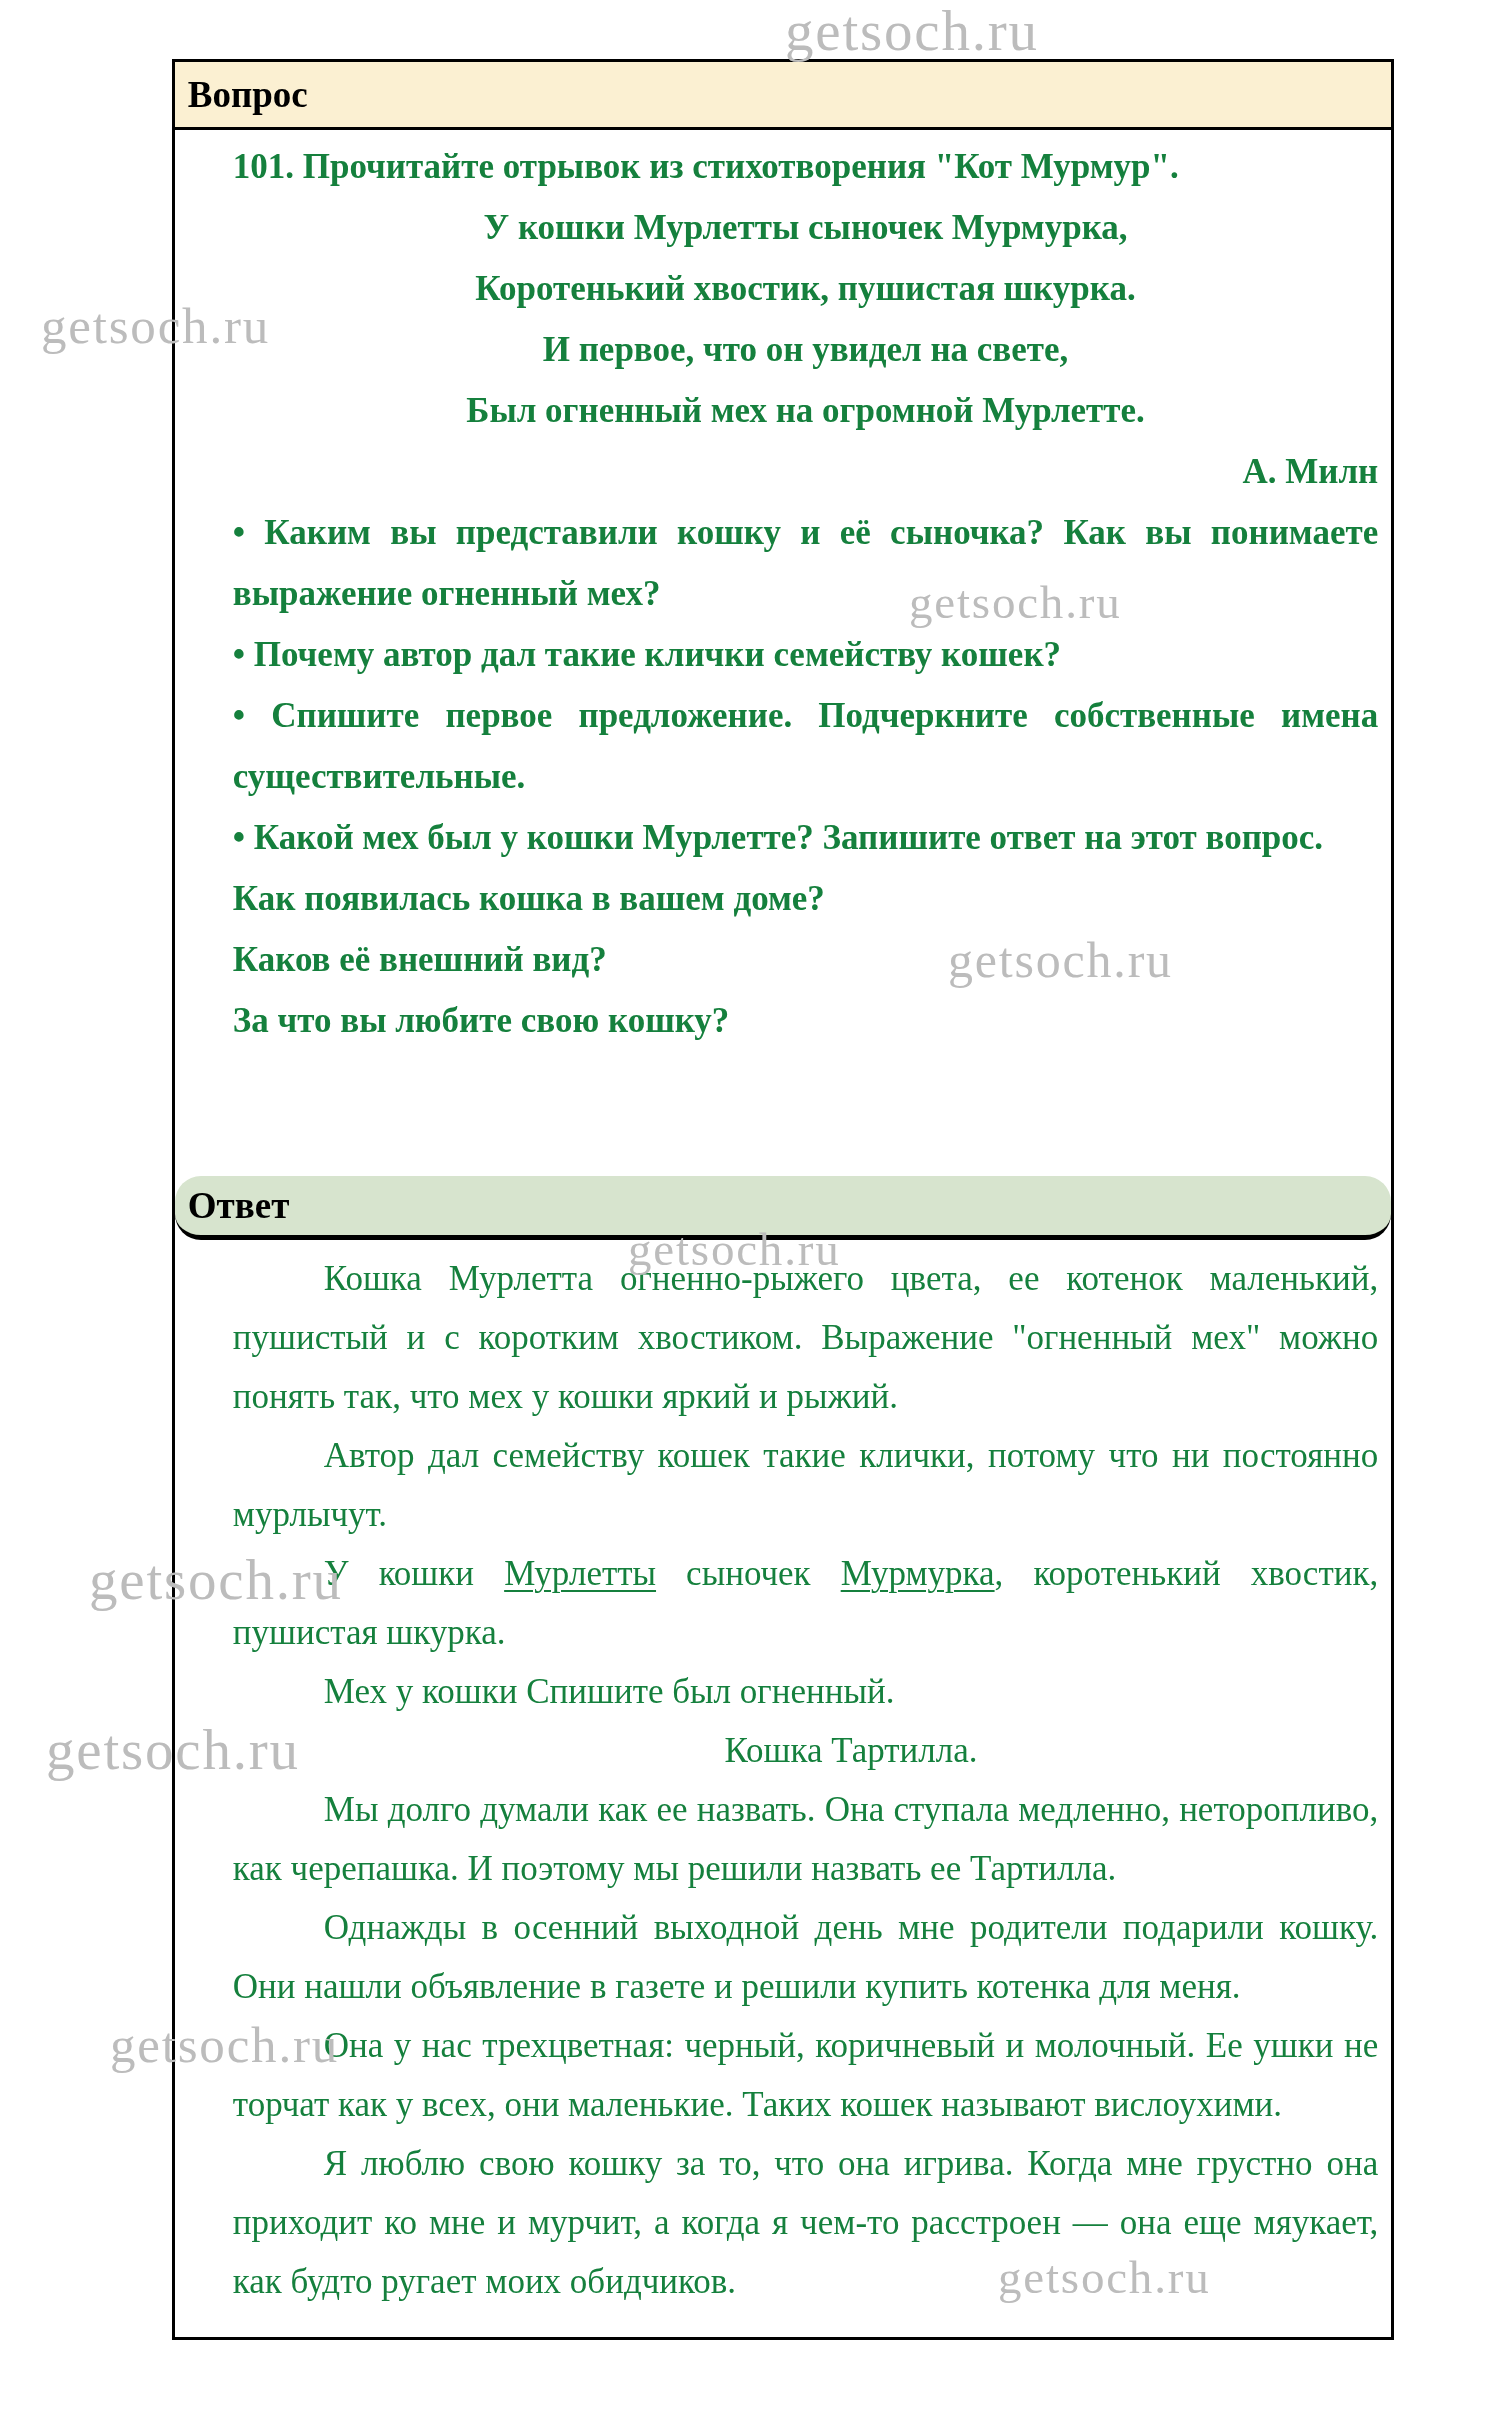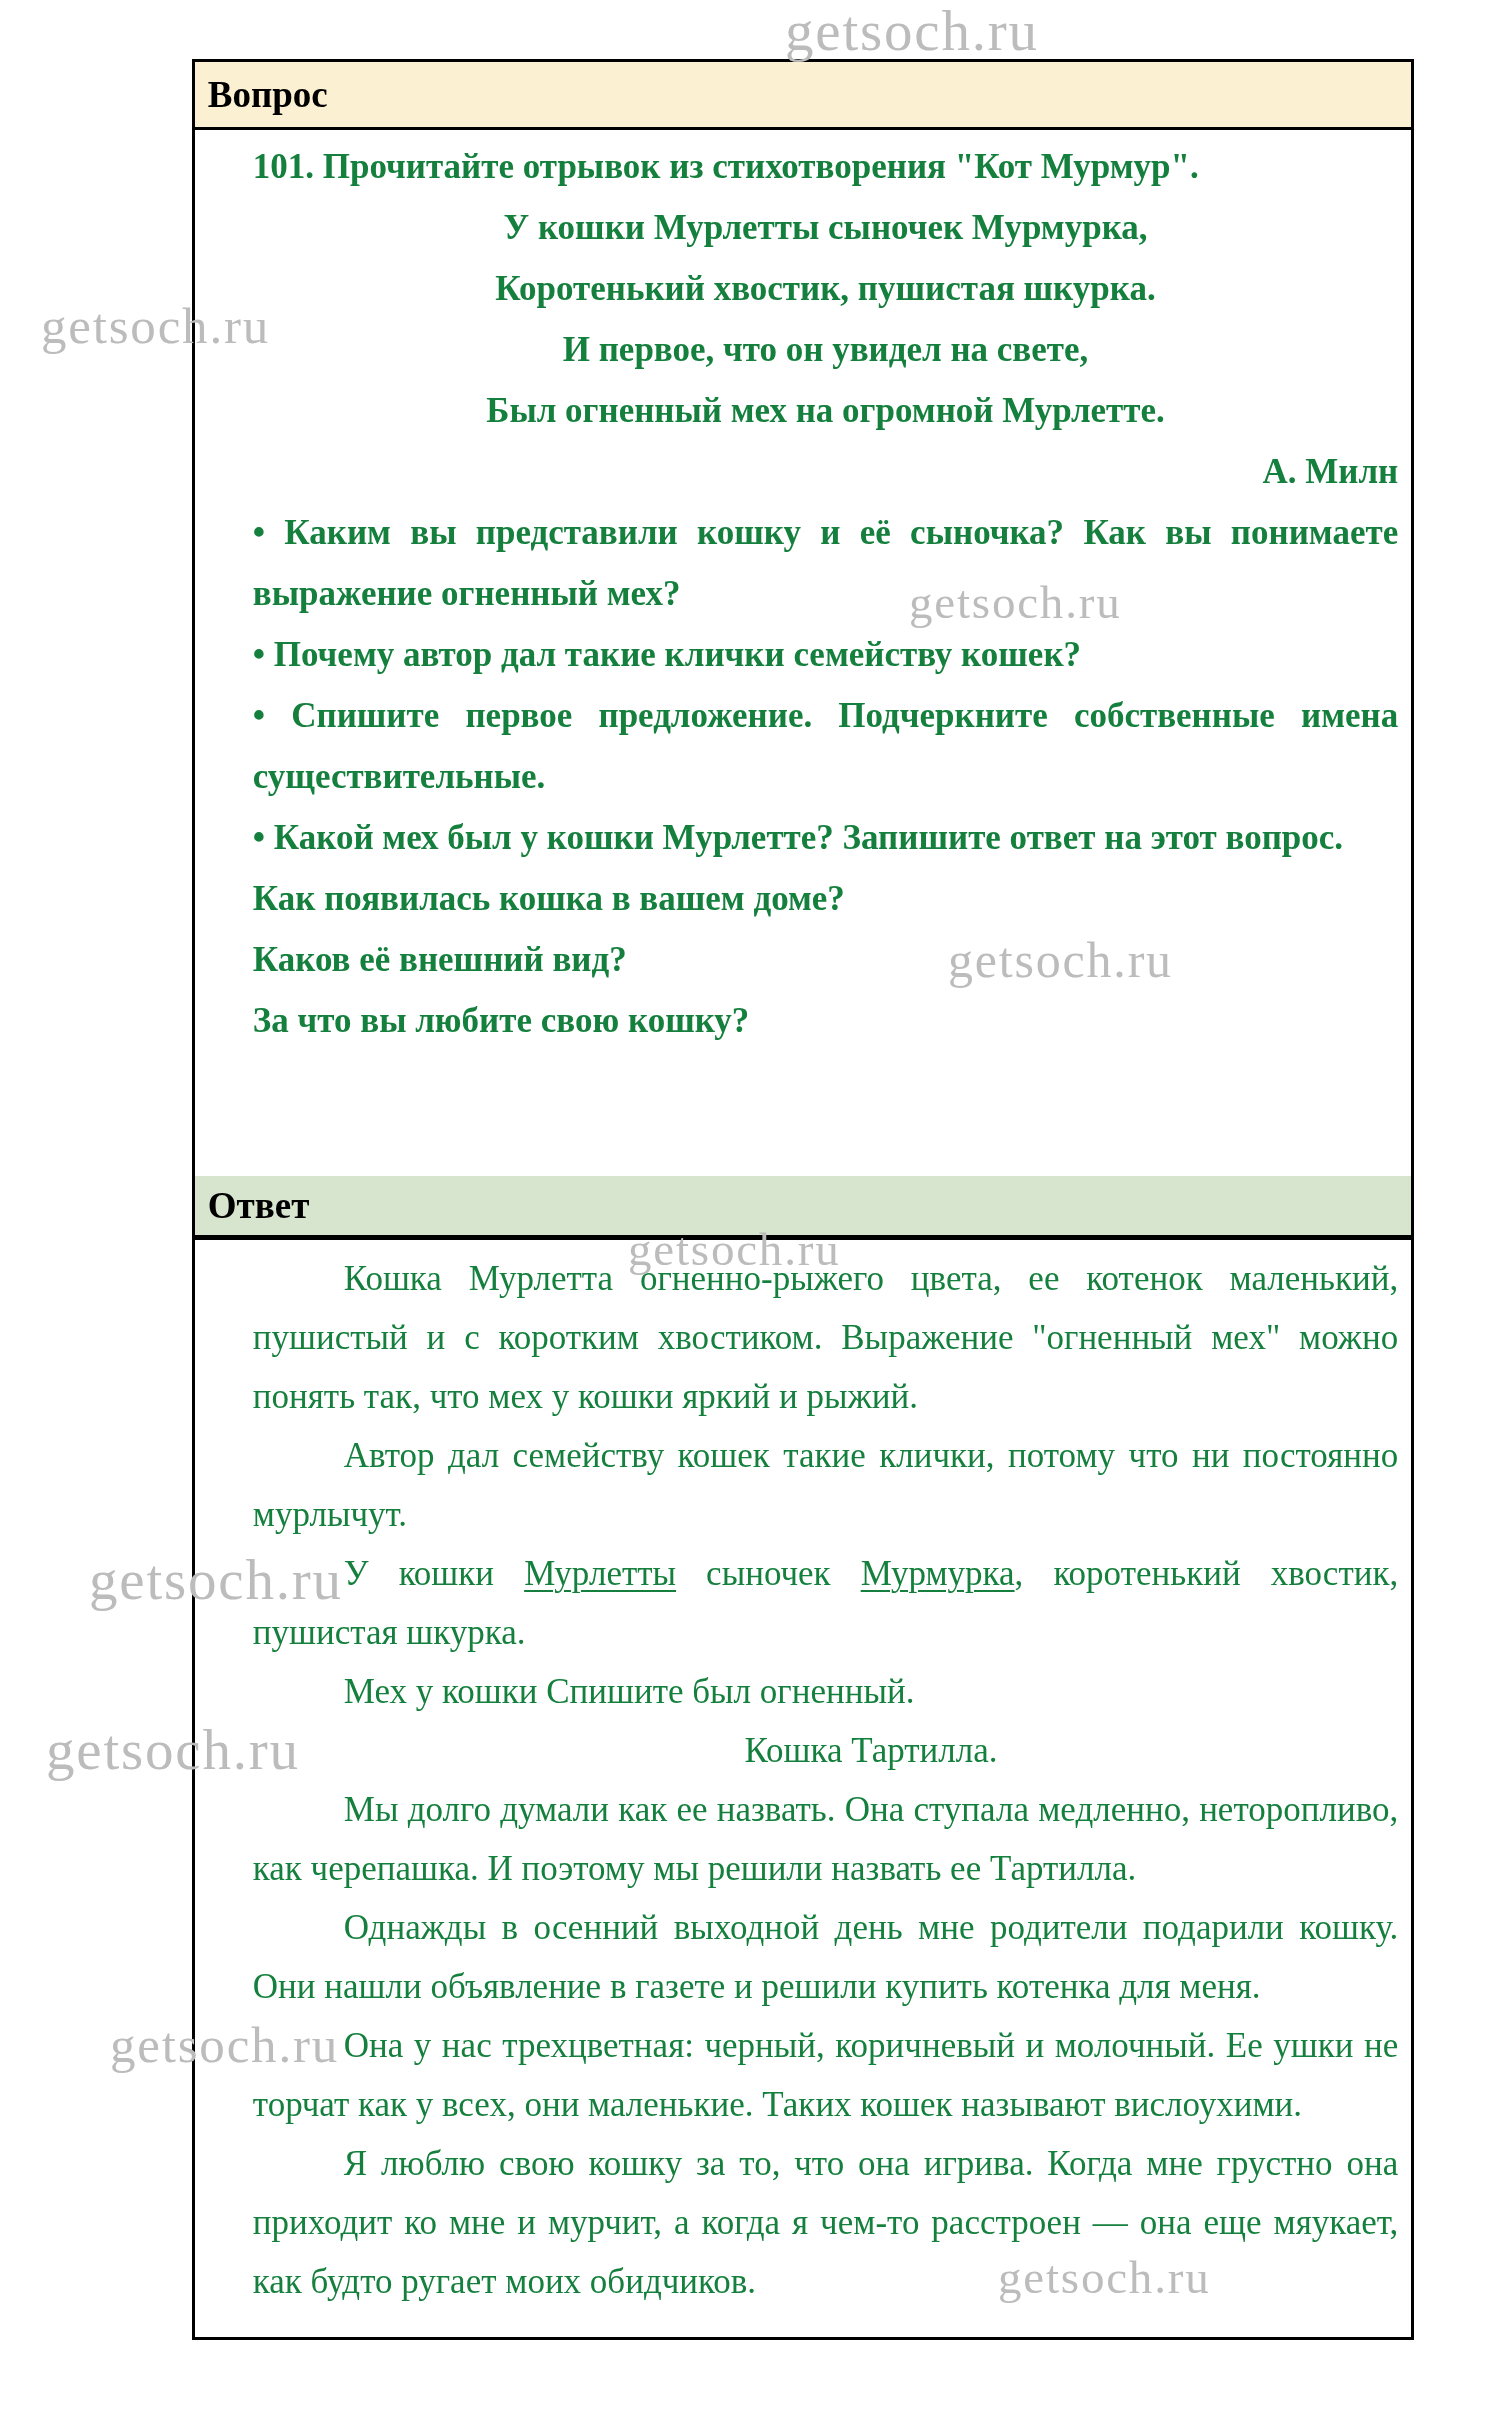--- a/index.html
+++ b/index.html
@@ -18,21 +18,21 @@
     font-family: "Liberation Serif", "DejaVu Serif", serif;
     letter-spacing: 1.8px;
     line-height: 1;
     mix-blend-mode: multiply;
     white-space: nowrap;
   }
 
   
   .qa-table {
     position: absolute;
-    left: 192px; top: 59px;
+    left: 172px; top: 59px;
     width: 1222px; height: 2281px;
     box-sizing: border-box;
     border: 3.7px solid #000;
     background: #ffffff;
     z-index: 2;
   }
   .hdr {
     box-sizing: border-box;
     display: flex; align-items: center;
     padding: 0 12.8px;
@@ -109,21 +109,21 @@
         <p class="bullet-line">• Спишите первое предложение. Подчеркните собственные имена существительные.</p>
         <p class="bullet-line">• Какой мех был у кошки Мурлетте? Запишите ответ на этот вопрос.</p>
       </div>
     <div id="subq-block">
         <p class="subq-line">Как появилась кошка в вашем доме?</p>
         <p class="subq-line">Каков её внешний вид?</p>
         <p class="subq-line">За что вы любите свою кошку?</p>
       </div>
   </div>
 
-  <div class="hdr a-hdr" style="background: rgb(215, 228, 206);">
+  <div class="hdr a-hdr" style="background: rgb(215, 228, 206); border-radius: 26px;">
     <span>Ответ</span>
   </div>
 
   <div class="body-cell a-body" id="answer-block">
       <p class="a-par">Кошка Мурлетта огненно-рыжего цвета, ее котенок маленький, пушистый и с коротким хвостиком. Выражение "огненный мех" можно понять так, что мех у кошки яркий и рыжий.</p>
       <p class="a-par">Автор дал семейству кошек такие клички, потому что ни постоянно мурлычут.</p>
       <p class="a-par"><span>У кошки </span><span class="u-word">Мурлетты</span><span> сыночек </span><span class="u-word">Мурмурка</span><span>, коротенький хвостик, пушистая шкурка.</span></p>
       <p class="a-par">Мех у кошки Спишите был огненный.</p>
       <p class="a-par center">Кошка Тартилла.</p>
       <p class="a-par">Мы долго думали как ее назвать. Она ступала медленно, неторопливо, как черепашка. И поэтому мы решили назвать ее Тартилла.</p>

